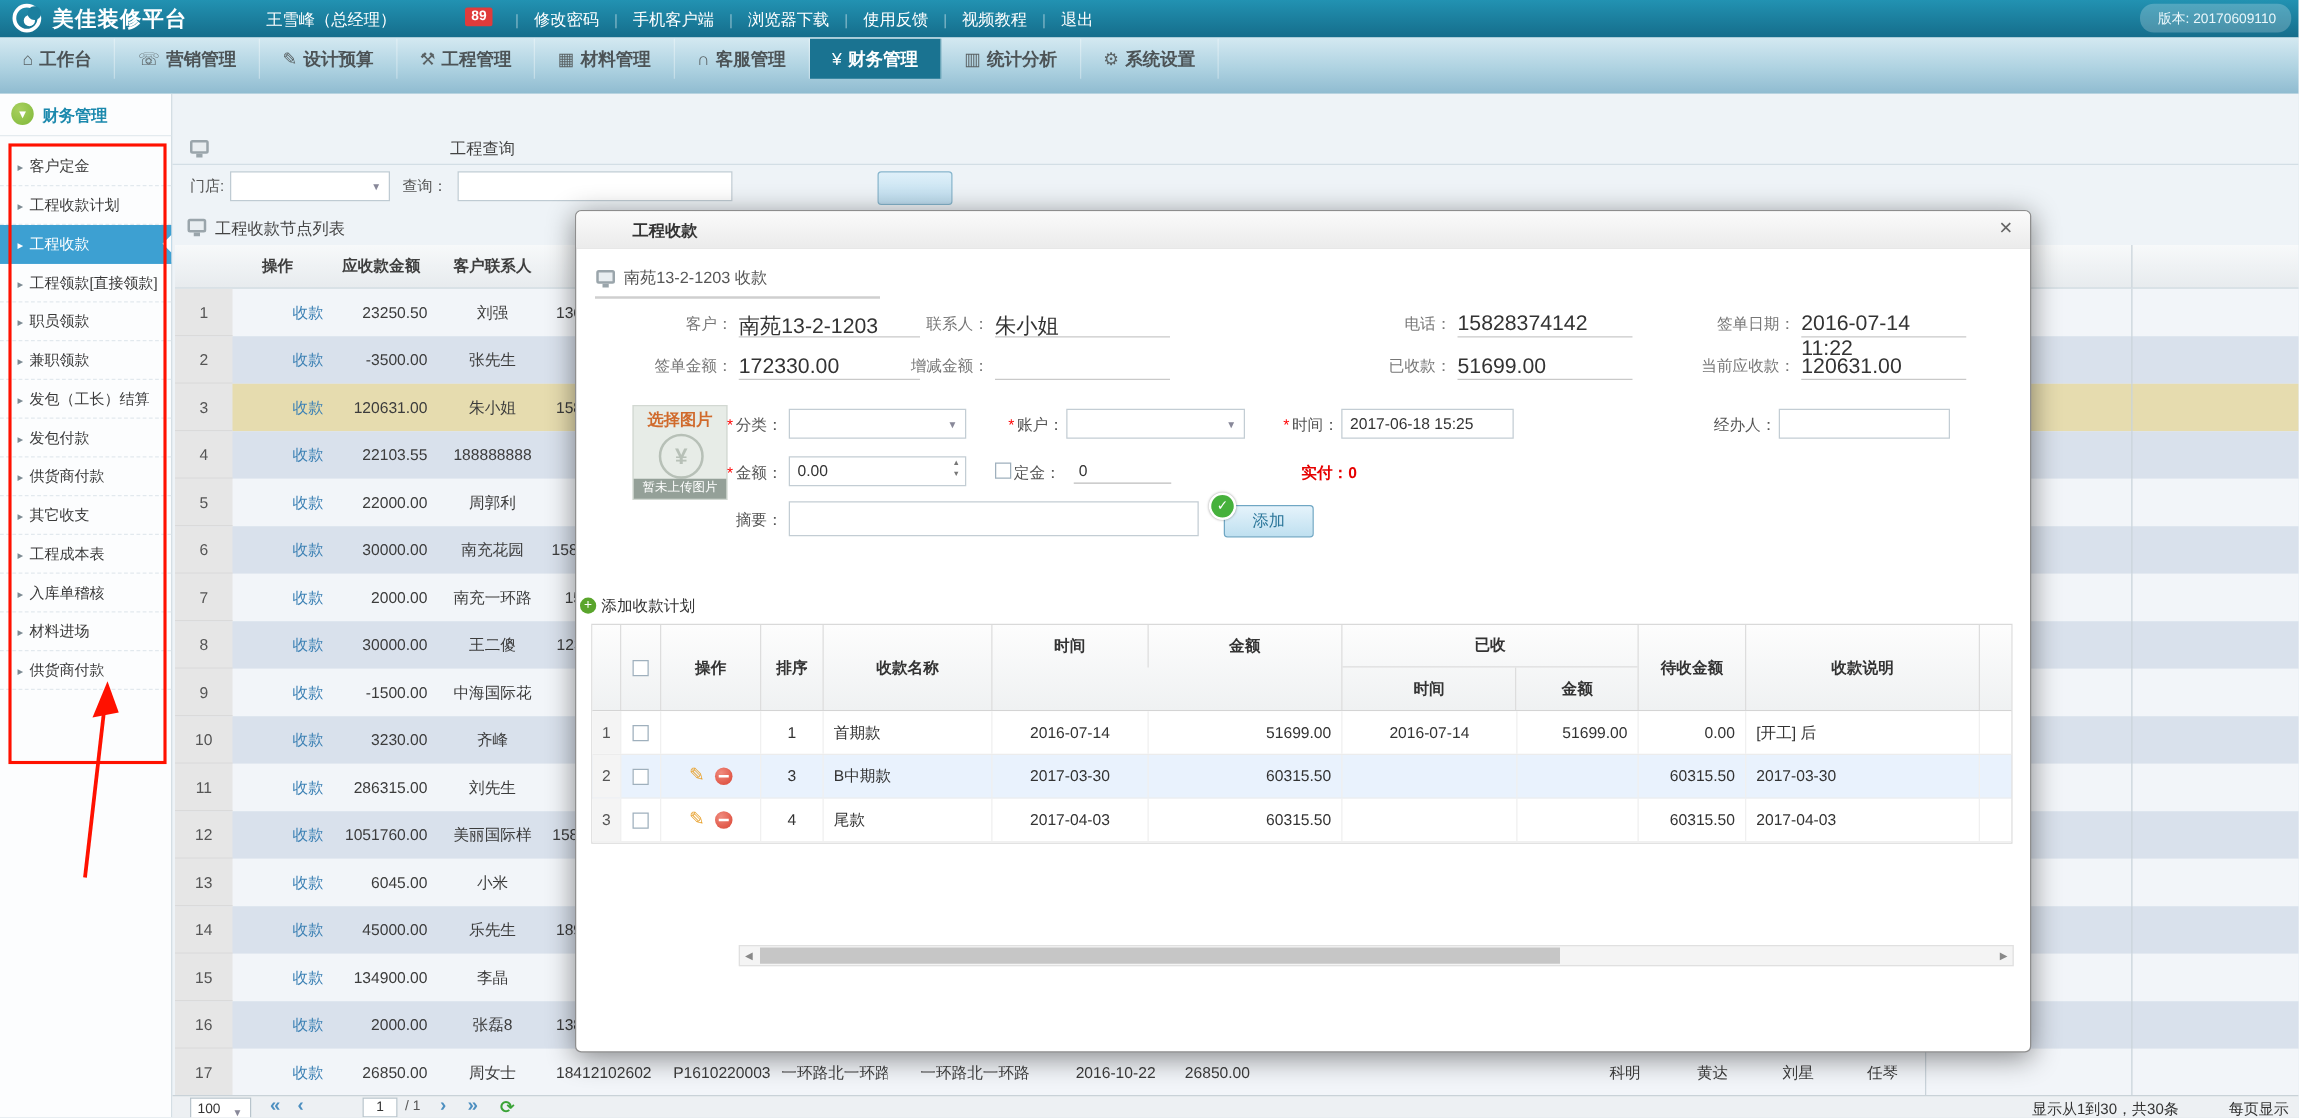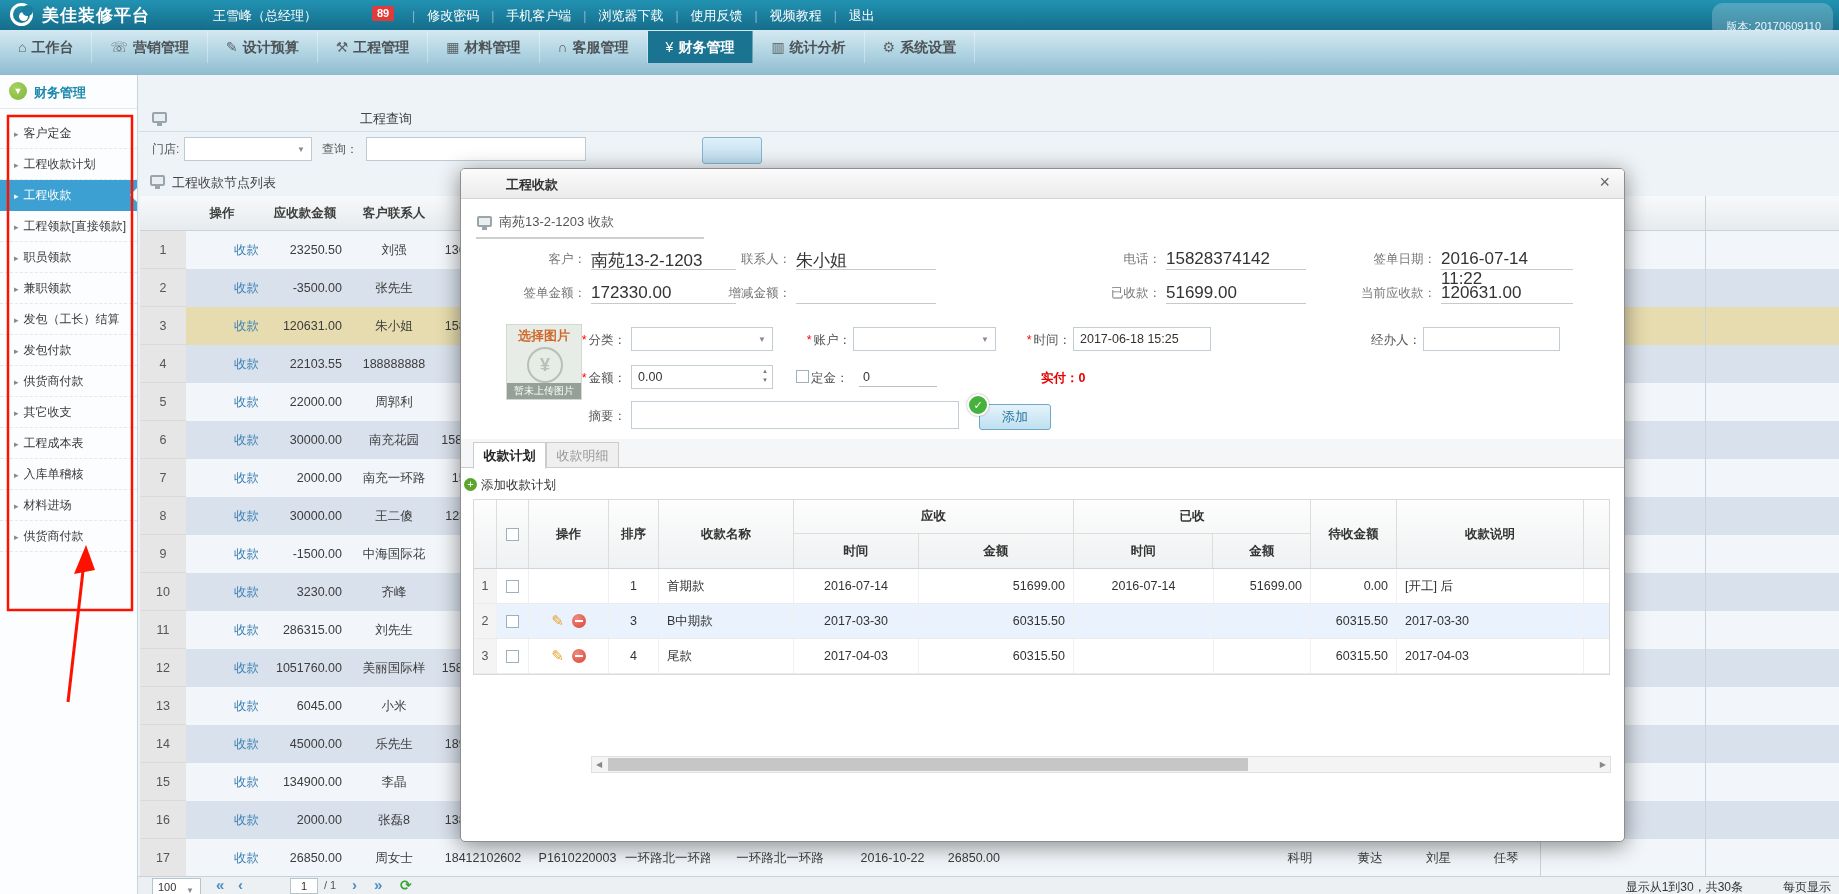--- a/index.html
+++ b/index.html
@@ -13,21 +13,21 @@
           border:3px solid #fff;box-sizing:border-box;}
   .logo-circle::after{content:"";position:absolute;left:9px;top:-1px;width:7px;height:7px;border-radius:50%;background:#1b7f9e;border:2px solid #1b7f9e;box-shadow:-4px 6px 0 -1px #fff;}
   .brand{position:absolute;left:42px;top:4px;font-size:17px;font-weight:bold;letter-spacing:1px;}
   .tb-user{position:absolute;left:213px;top:7px;font-size:13px;}
   .tb-badge{position:absolute;left:372px;top:6px;background:#e03b3b;color:#fff;font-size:11px;
             font-weight:bold;padding:2px 5px;border-radius:2px;line-height:11px;}
   .tb-links{position:absolute;left:400px;top:7px;display:flex;align-items:center;font-size:13px;}
   .tb-sep{color:rgba(255,255,255,.45);margin:0 12px;font-size:12px;}
   .tb-link{color:#fff;cursor:pointer;}
   .tb-version{position:absolute;right:6px;top:3px;background:rgba(255,255,255,.22);color:#eaf7fb;
-            font-size:11px;padding:16px 12px 4px 14px;border-radius:11px;}
+            font-size:11px;padding:4px 12px 4px 14px;border-radius:11px;}
 
   
   .navband{position:absolute;left:0;top:30px;width:1839px;height:45px;
            background:linear-gradient(180deg,#d4e9f1 0%,#aed2e1 55%,#8fbbd0 100%);}
   .navitems{position:absolute;left:0;top:1px;height:32px;display:flex;}
   .nav-item{height:32px;line-height:32px;padding:0 18px;font-size:14px;font-weight:bold;color:#4c5356;
             display:flex;align-items:center;gap:5px;border-right:1px solid rgba(255,255,255,.35);cursor:pointer;}
   .nav-item .nav-glyph{font-size:14px;color:#5a6润64;color:#5a6264;font-weight:normal;}
   .nav-item.active{background:#1a7391;color:#fff;}
   .nav-item.active .nav-glyph{color:#fff;}
@@ -690,41 +690,36 @@
     <span class="f-label" style="left:350px;top:201px;width:48px;text-align:left;">定金：</span>
     <span class="f-label" style="left:402px;top:201px;width:20px;text-align:left;color:#333;">0</span>
     <span class="u-line" style="left:398px;top:201px;width:78px;height:16px;"></span>
     <span class="paid" style="left:580px;top:201px;"><span>实付：</span><span>0</span></span>
 
     <span class="f-label" style="left:95px;top:239px;width:70px;">摘要：</span>
     <div class="m-input" style="left:170px;top:232px;width:328px;height:28px;"></div>
     <div class="check-cir">✓</div>
     <div class="btn-add">添加</div>
 
-    <div class="m-tabs">
-      <div class="m-tab active" style="left:12px;">收款计划</div>
-      <div class="m-tab" style="left:85px;">收款明细</div>
-    </div>
 
     <div class="addplan">
       <span class="plus-cir">+</span>
       <span>添加收款计划</span>
     </div>
 
     <div class="plan-wrap">
       <div class="ph">
         <div class="ph-col w1"></div>
         <div class="ph-col w2">
             <span class="chk" style="position:static;"></span>
           </div>
         <div class="ph-col w3">操作</div>
         <div class="ph-col w4">排序</div>
         <div class="ph-col w5">收款名称</div>
         <div class="ph-grp" style="width:280px;">
-          <div class="ph-top">应收</div>
           <div class="ph-bot">
               <div style="width:125px;">时间</div>
               <div style="width:155px;">金额</div>
             </div>
         </div>
         <div class="ph-grp" style="width:237px;">
           <div class="ph-top">已收</div>
           <div class="ph-bot">
               <div style="width:140px;">时间</div>
               <div style="width:97px;">金额</div>

